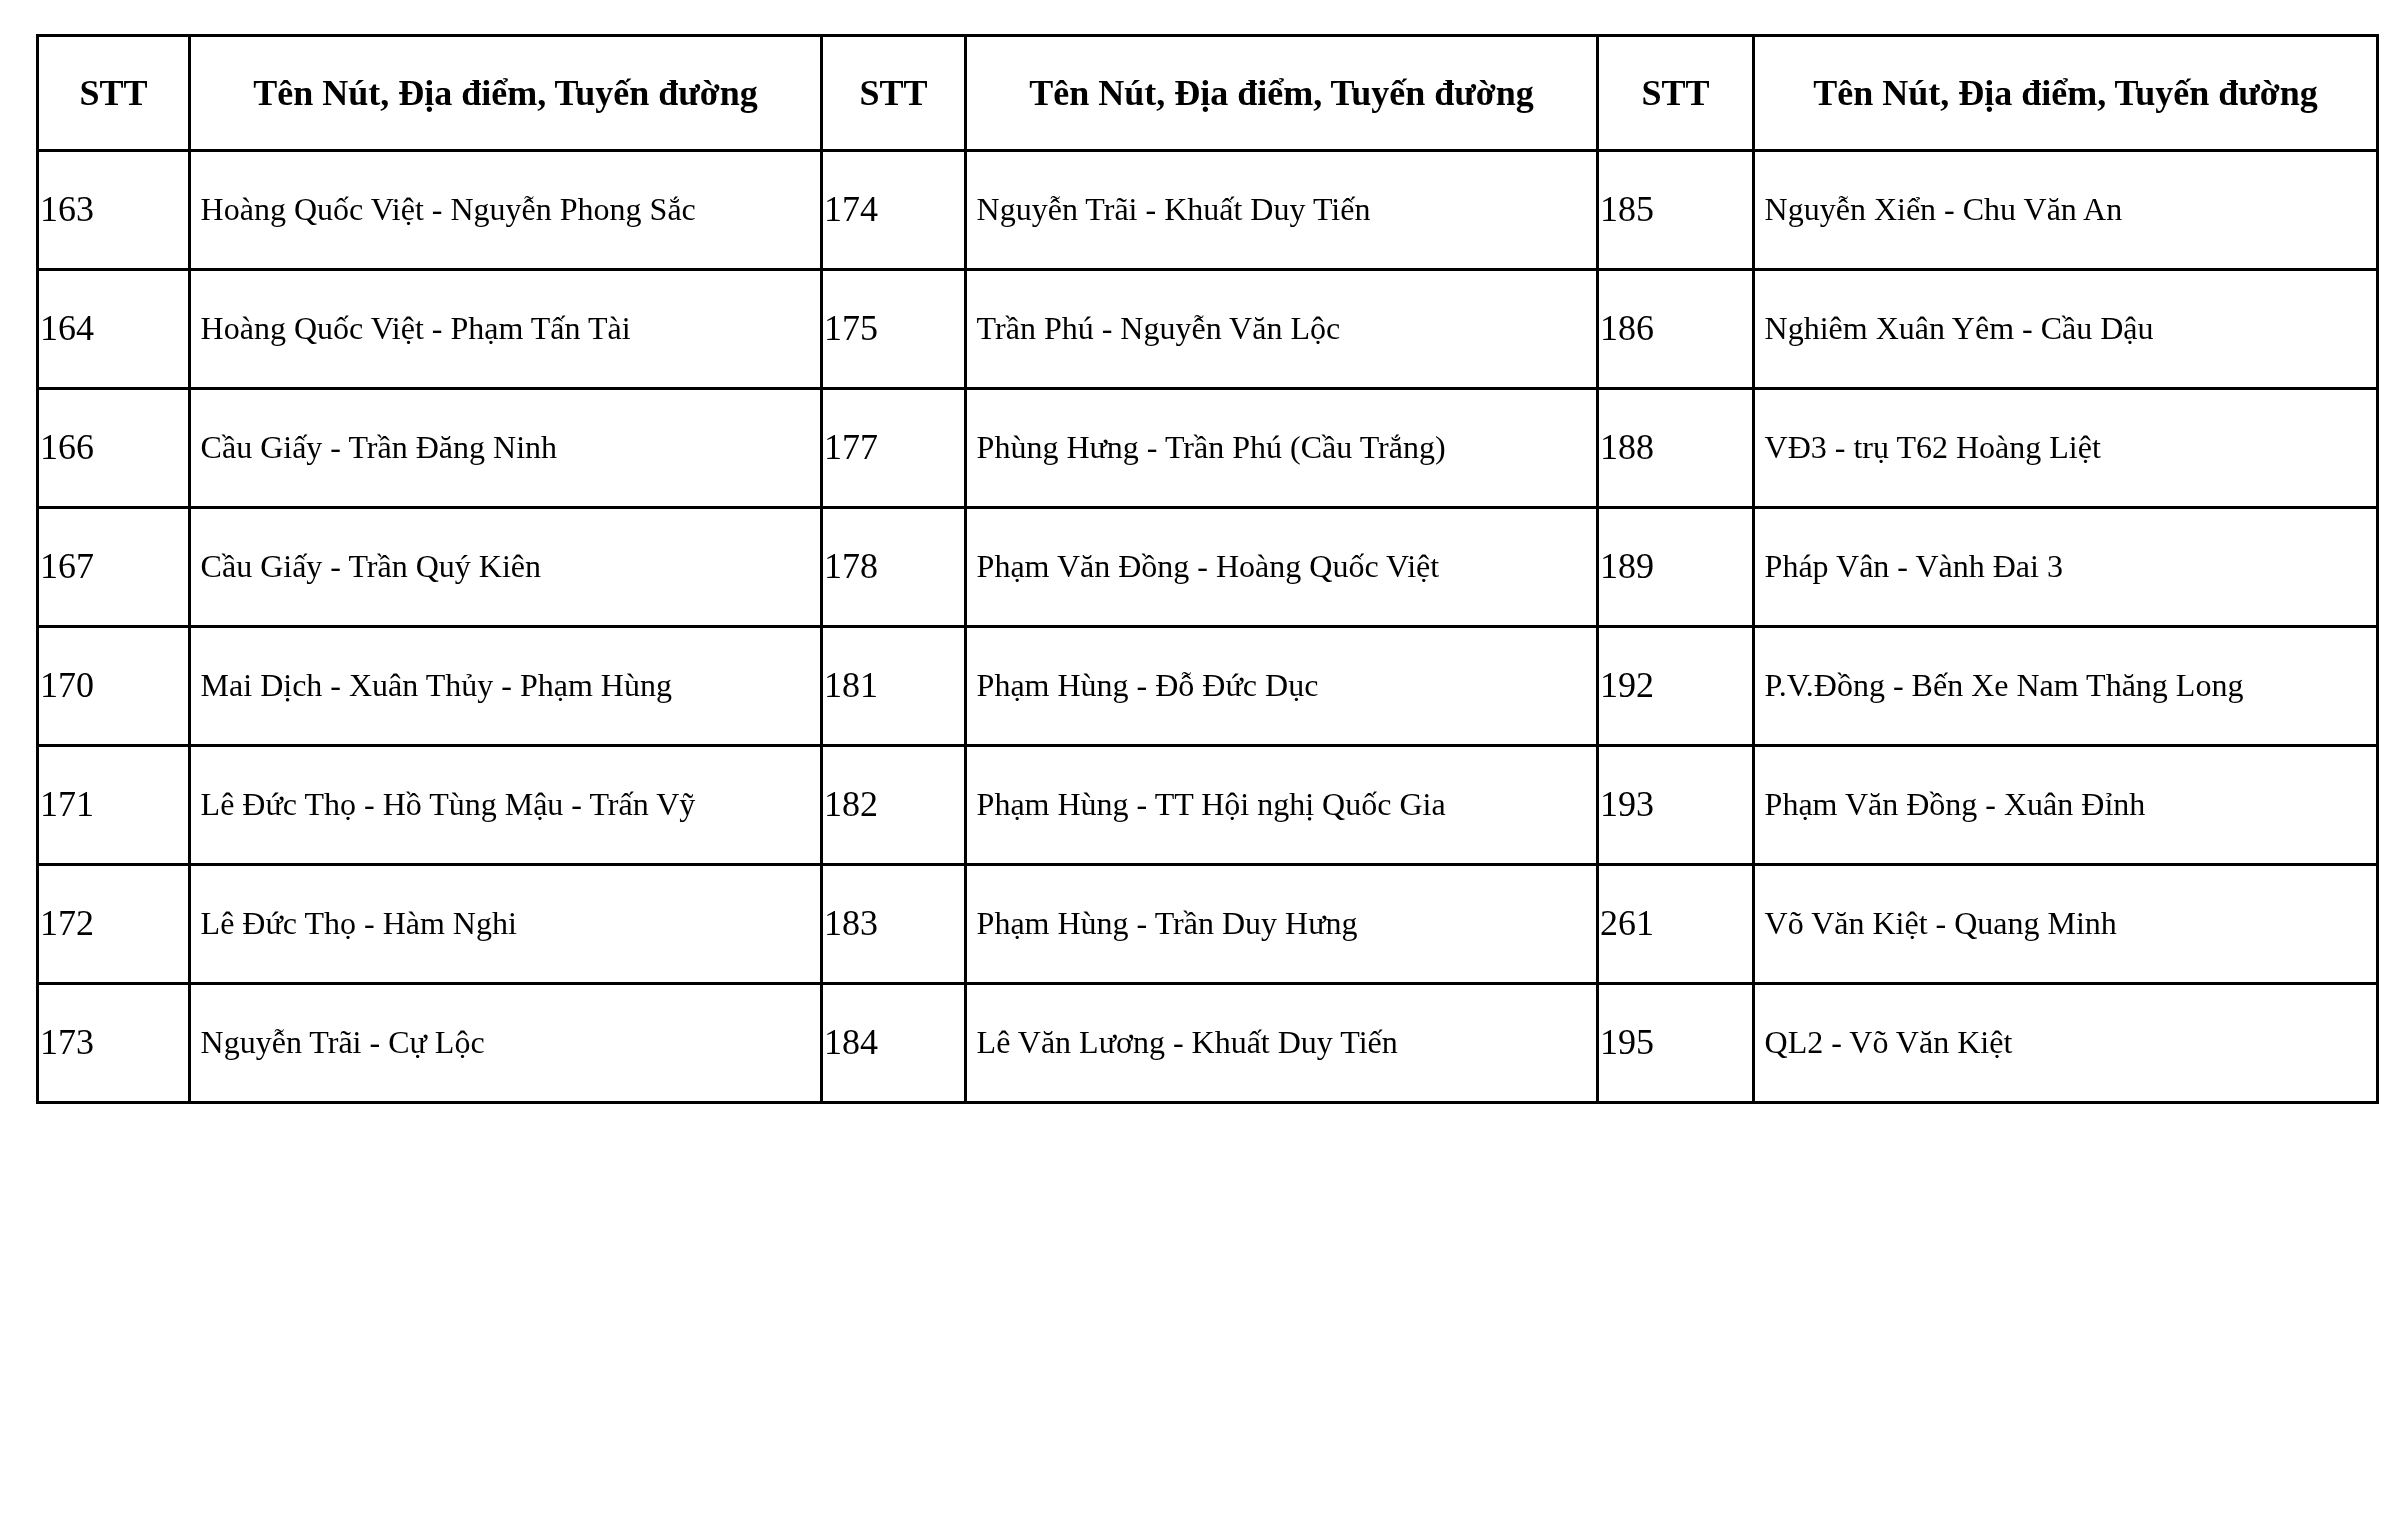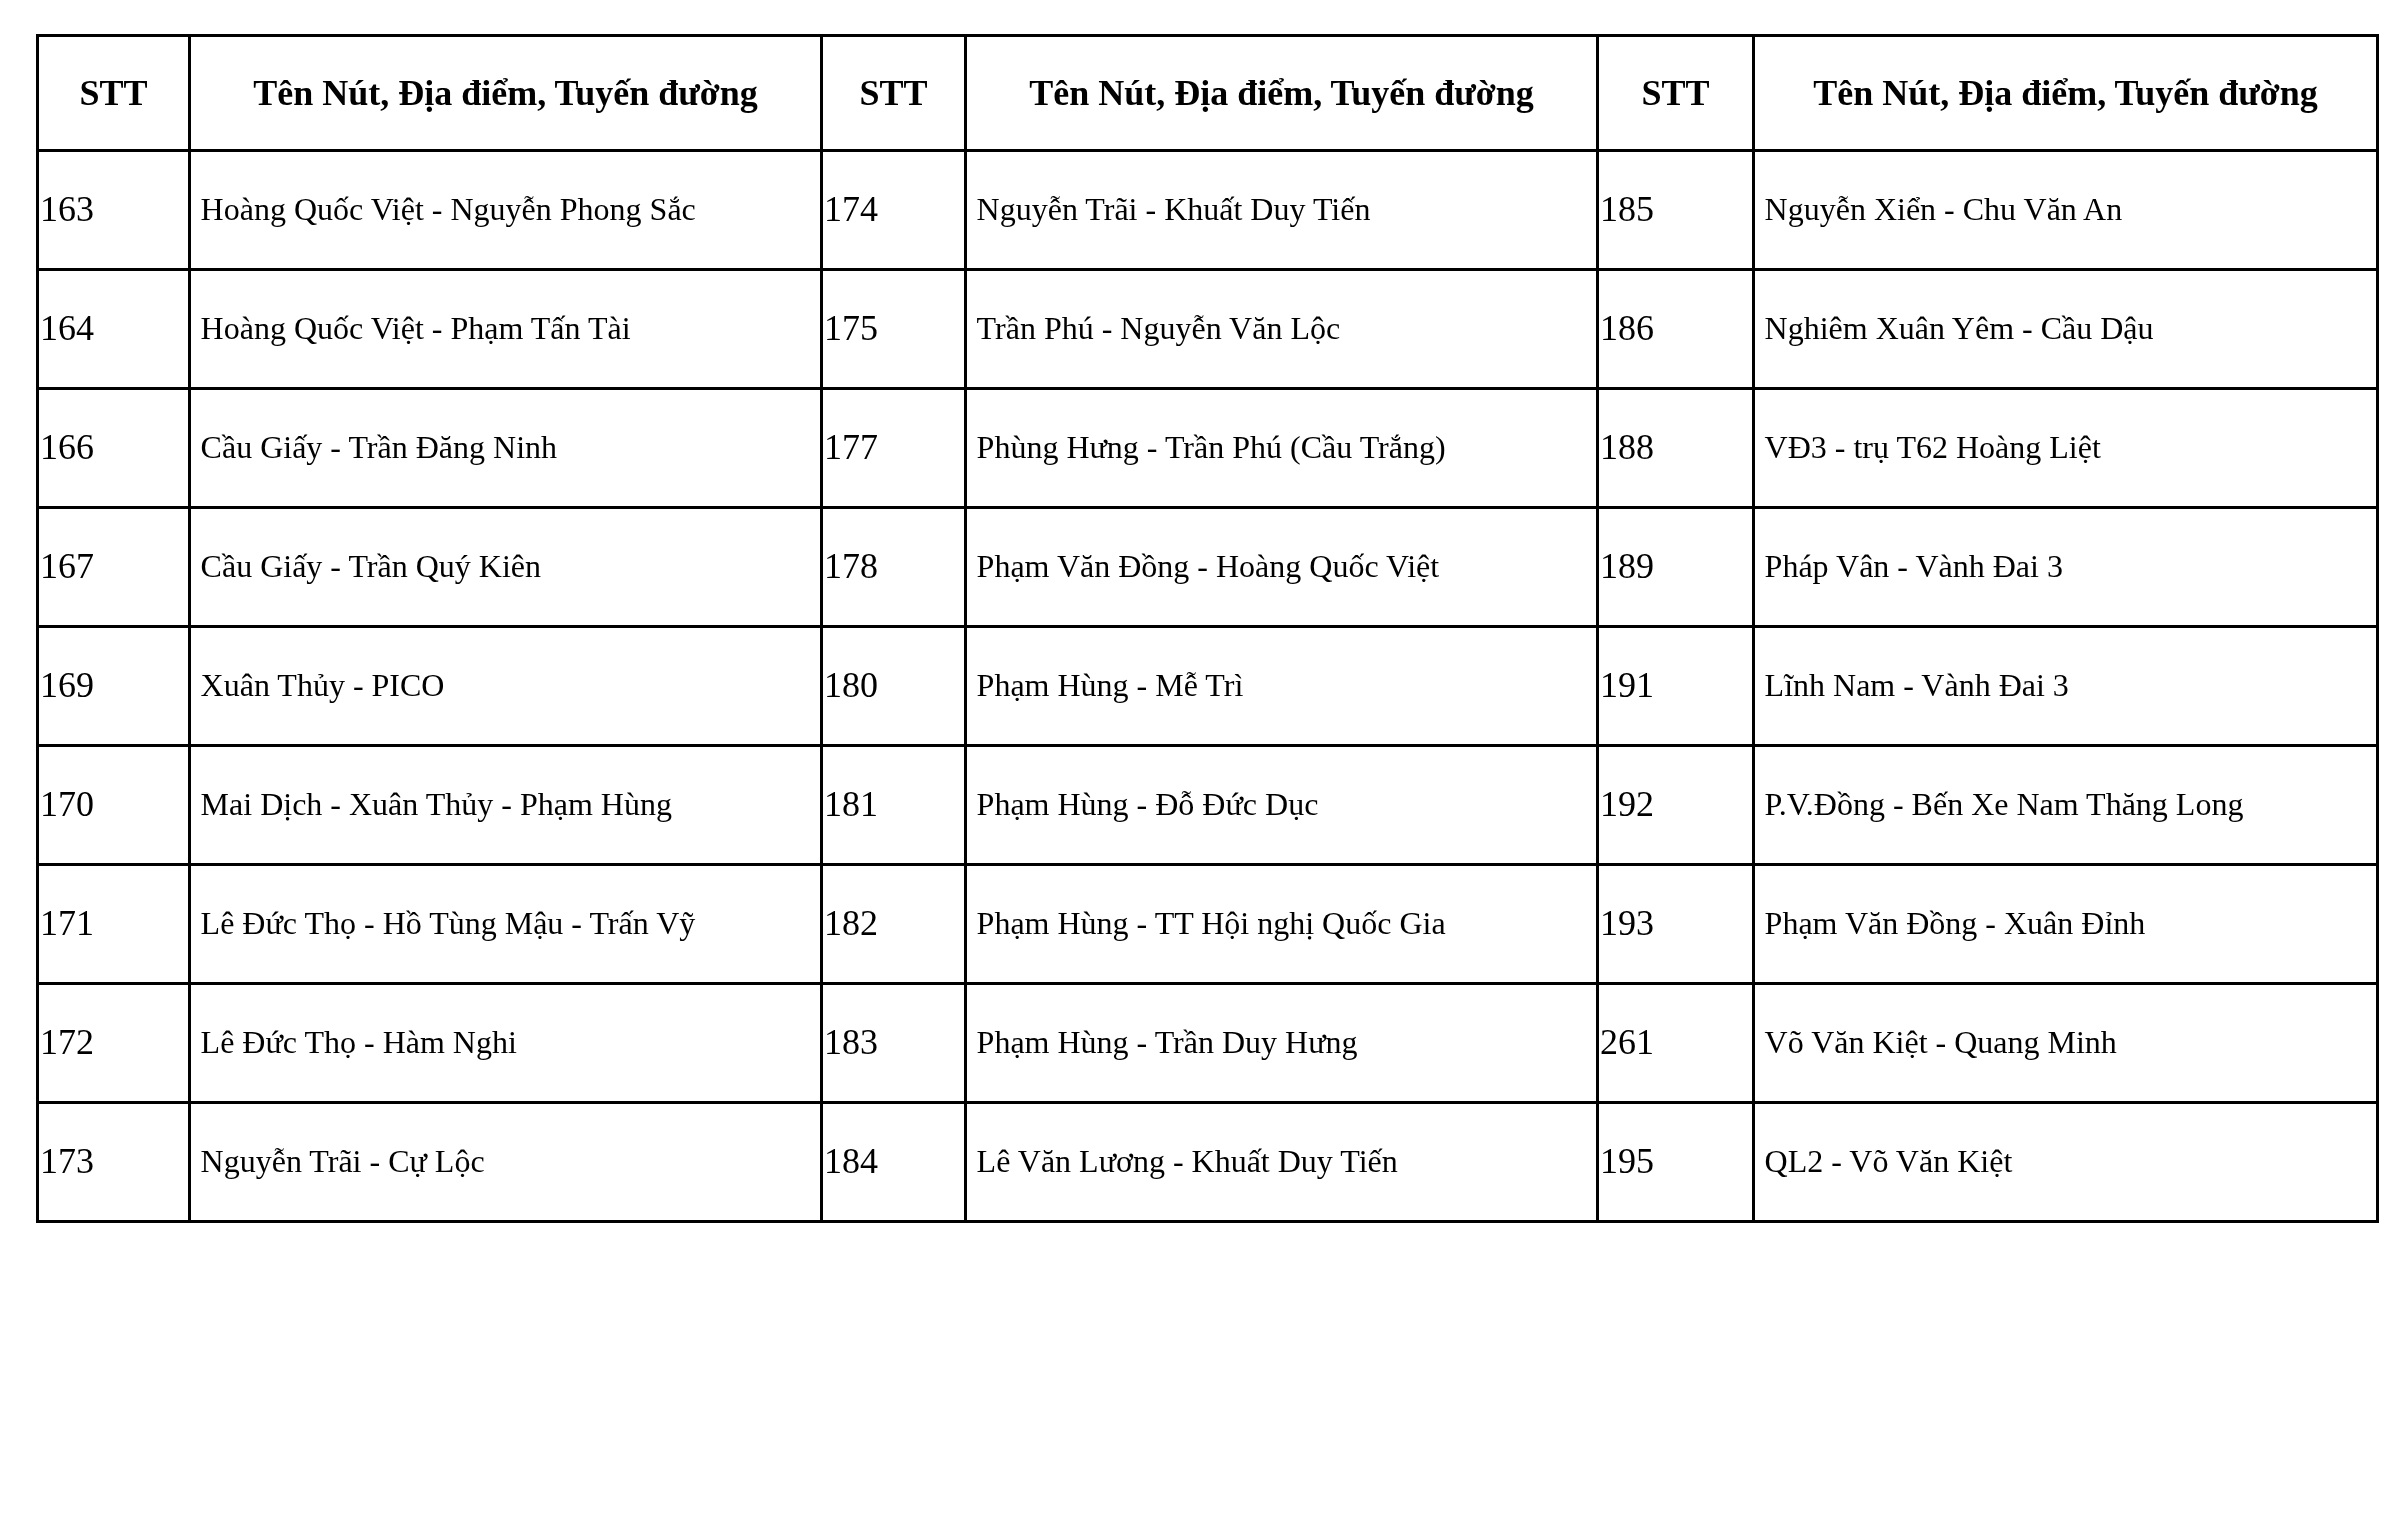--- a/index.html
+++ b/index.html
@@ -100,28 +100,20 @@
     </tr>
     <tr class="data-row">
       <td class="stt-cell">167</td>
       <td class="route-cell">Cầu Giấy - Trần Quý Kiên</td>
       <td class="stt-cell">178</td>
       <td class="route-cell">Phạm Văn Đồng - Hoàng Quốc Việt</td>
       <td class="stt-cell">189</td>
       <td class="route-cell">Pháp Vân - Vành Đai 3</td>
     </tr>
     <tr class="data-row">
-      <td class="stt-cell">169</td>
-      <td class="route-cell">Xuân Thủy - PICO</td>
-      <td class="stt-cell">180</td>
-      <td class="route-cell">Phạm Hùng - Mễ Trì</td>
-      <td class="stt-cell">191</td>
-      <td class="route-cell">Lĩnh Nam - Vành Đai 3</td>
-    </tr>
-    <tr class="data-row">
       <td class="stt-cell">170</td>
       <td class="route-cell">Mai Dịch - Xuân Thủy - Phạm Hùng</td>
       <td class="stt-cell">181</td>
       <td class="route-cell">Phạm Hùng - Đỗ Đức Dục</td>
       <td class="stt-cell">192</td>
       <td class="route-cell">P.V.Đồng - Bến Xe Nam Thăng Long</td>
     </tr>
     <tr class="data-row">
       <td class="stt-cell">171</td>
       <td class="route-cell">Lê Đức Thọ - Hồ Tùng Mậu - Trấn Vỹ</td>

